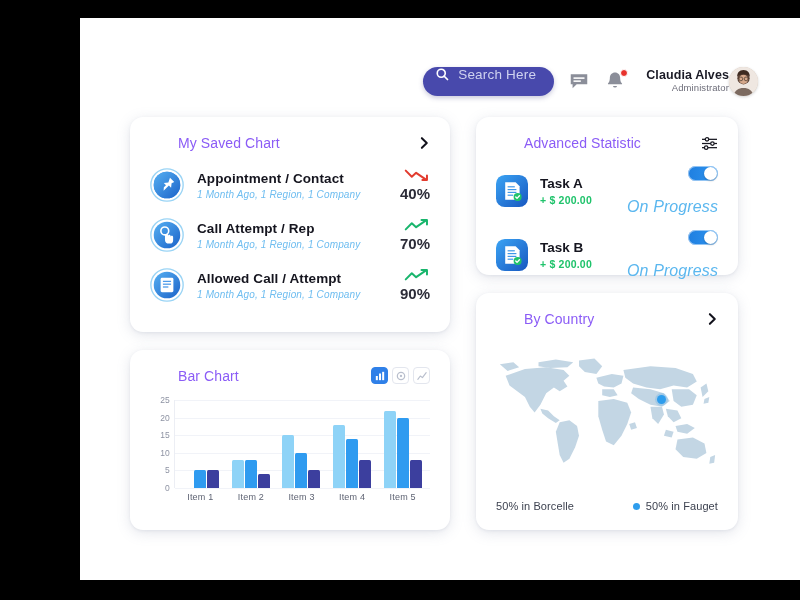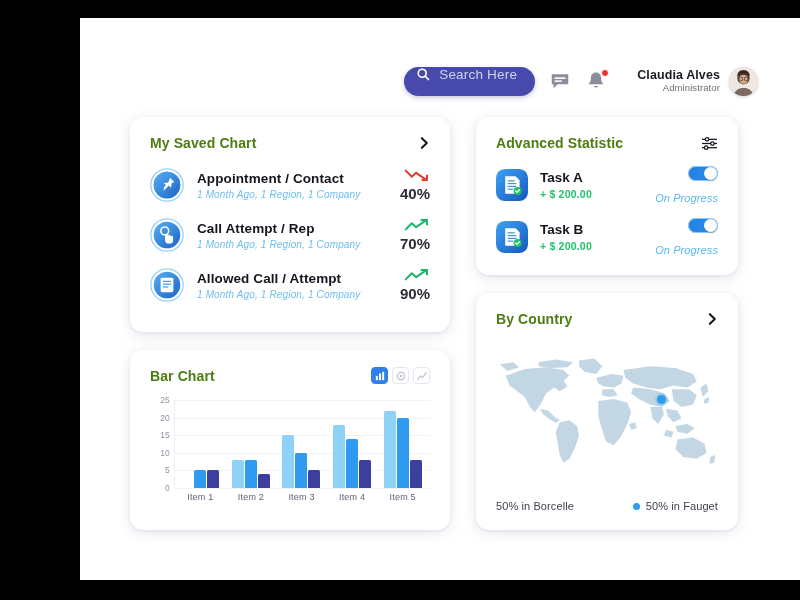--- a/index.html
+++ b/index.html
@@ -40,40 +40,40 @@
   }
 
   .icon-btn { position: relative; width: 22px; height: 22px; flex: 0 0 auto; }
   .badge-dot {
     position: absolute; right: -2px; top: -1px;
     width: 8px; height: 8px; border-radius: 50%;
     background: #e8322c;
     border: 1.2px solid #ffffff;
   }
 
-  .user-block { display: flex; align-items: center; gap: 9px; margin-left: 16px; }
+  .user-block { display: flex; align-items: center; margin-left: 6px; }
   .user-text { text-align: right; line-height: 1.15; }
   .user-name { font-size: 12.5px; font-weight: 700; color: #1b1b26; letter-spacing: .1px; }
   .user-role { font-size: 9.5px; color: #6e6e7a; letter-spacing: .1px; }
   .avatar {
     width: 29px; height: 29px; border-radius: 50%;
     overflow: hidden; flex: 0 0 auto;
     background: #d8c6b9;
     box-shadow: 0 1px 3px rgba(0,0,0,.18);
   }
 
   
   .card {
     position: absolute;
     background: #ffffff;
     border-radius: 13px;
     box-shadow: 0 3px 14px rgba(120,130,160,.20), 0 1px 3px rgba(120,130,160,.12);
   }
   .card-title {
-    font-size: 14px; font-weight: 700; color: #4d7c0f; letter-spacing: .1px;
+    font-size: 14px; font-weight: 400; color: #8b5cf6; letter-spacing: .1px; margin-left: 28px;
   }
   .card-head {
     display: flex; align-items: center; justify-content: space-between;
   }
   .chev { width: 11px; height: 14px; flex: 0 0 auto; }
 
   
   #saved-card { left: 50px; top: 99px; width: 320px; height: 215px; padding: 18px 20px 0 20px; }
   .saved-list { margin-top: 17px; display: flex; flex-direction: column; gap: 16px; }
   .saved-row { display: flex; align-items: center; }
@@ -100,21 +100,21 @@
     position: relative; margin-left: auto;
     box-shadow: inset 0 0 0 1px rgba(255,255,255,.5);
   }
   .toggle .knob {
     position: absolute; right: 1px; top: 1px;
     width: 13px; height: 13px; border-radius: 50%;
     background: #ffffff;
     box-shadow: 0 1px 2px rgba(0,0,0,.22);
   }
   .adv-status {
-    font-size: 11px; color: #5bb7ef; font-style: italic; margin-top: 11px; letter-spacing: .1px;
+    font-size: 16px; color: #5bb7ef; font-style: italic; margin-top: 17px; letter-spacing: .1px;
   }
 
   
   #bar-card { left: 50px; top: 332px; width: 320px; height: 180px; padding: 17px 20px 0 20px; }
   .chart-toggles { display: flex; gap: 4px; }
   .tg {
     width: 17px; height: 17px; border-radius: 4px;
     display: flex; align-items: center; justify-content: center;
     border: 1px solid #e3e6ee; background: #ffffff;
   }

